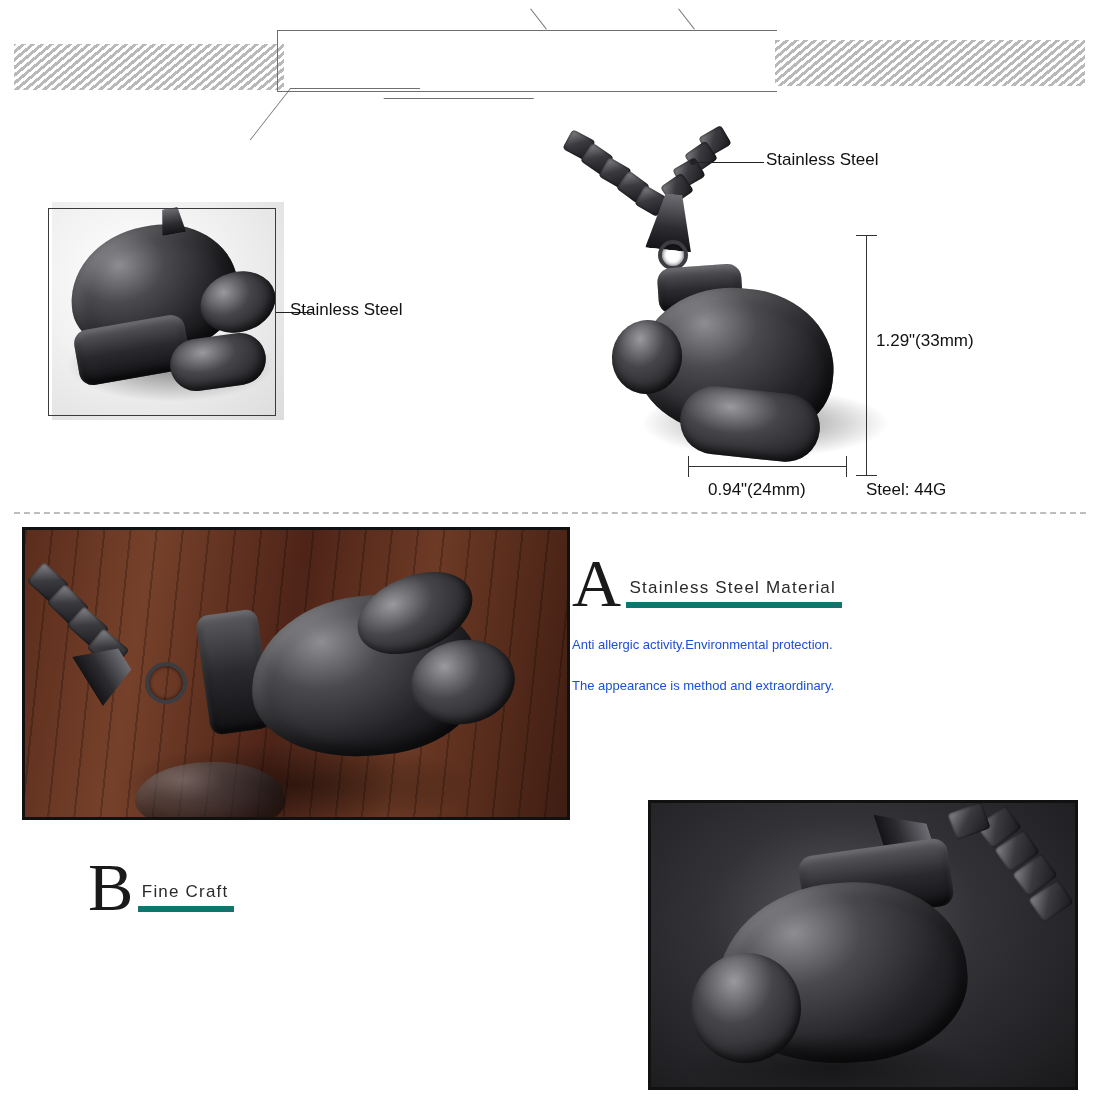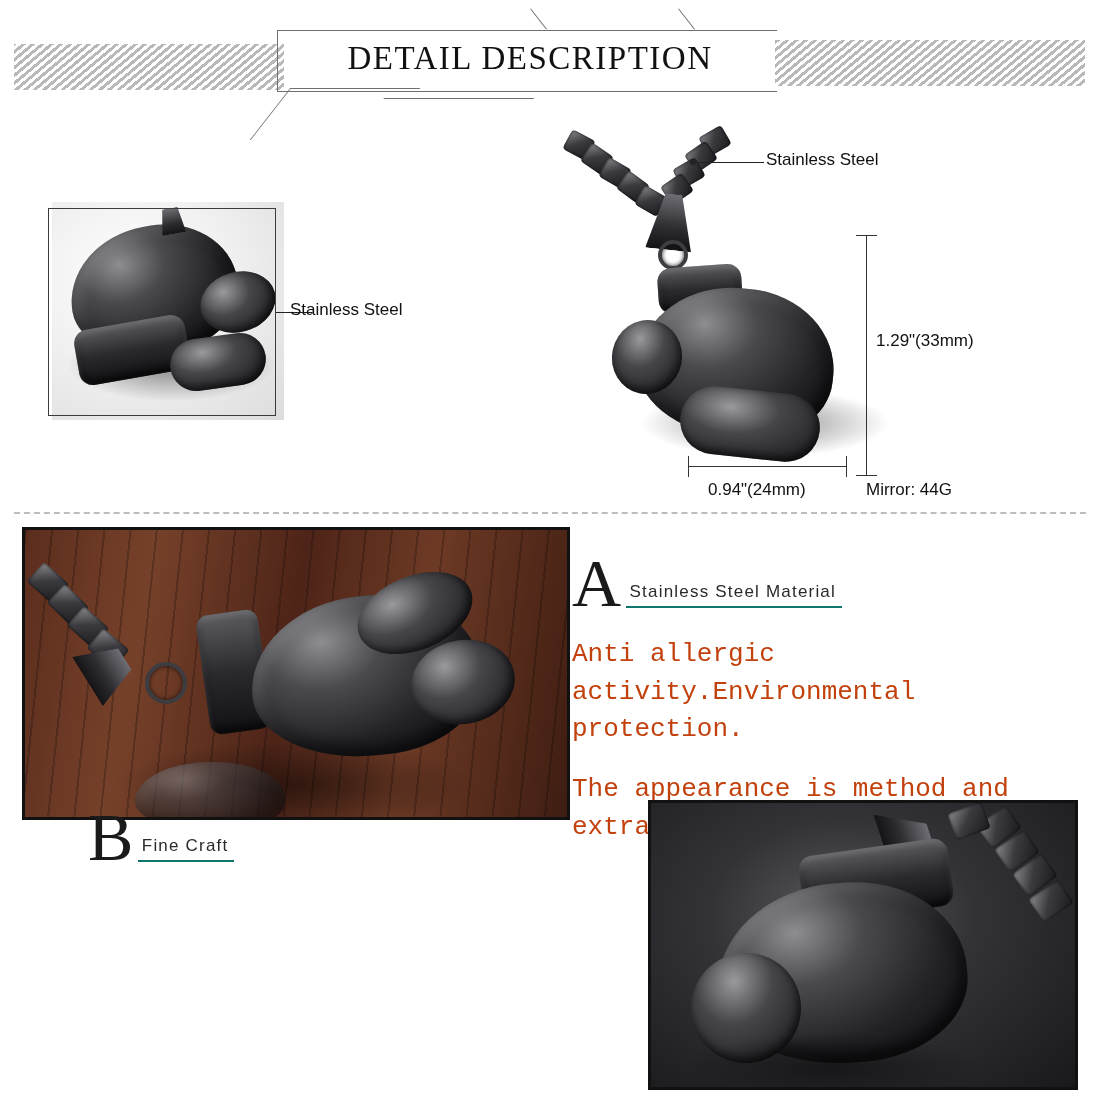--- a/index.html
+++ b/index.html
@@ -204,47 +204,46 @@
     background: #2a2a2a;
   }
 
   .block-a {
     position: absolute;
     left: 572px; top: 552px;
     width: 470px;
   }
   .block-r {
     position: absolute;
-    left: 88px; top: 806px;
+    left: 88px; top: 856px;
     width: 560px;
   }
   .drop-cap {
     font-family: "Liberation Serif", serif;
     font-size: 68px;
     line-height: 62px;
     color: #1a1a1a;
     display: inline-block;
     vertical-align: bottom;
   }
   .sub-head {
     display: inline-block;
     font-size: 17px;
     letter-spacing: 1.2px;
     color: #2a2a2a;
-    border-bottom: 2px solid #0f766e;
+    border-bottom: 6px solid #0f766e;
     padding: 0 6px 4px 4px;
     position: relative;
     top: -6px;
   }
   .body-line {
-    font-size: 26px;
-    color: #c2410c;
+    font-size: 13px;
+    color: #1d4ed8;
     margin-top: 22px;
     line-height: 1.45;
-    font-family: Liberation Mono, monospace;
   }
   .block-r .body-para { font-size: 19.5px; line-height: 1.85; color: #1f1f1f; margin-top: 16px; }
 
   
   .glove {
     position: absolute;
     border-radius: 50% 46% 44% 52% / 56% 52% 44% 44%;
     background:
       radial-gradient(ellipse at 32% 26%, #8e8e92 0%, #4a4a4e 28%, #232327 62%, #101013 100%);
     box-shadow: inset -6px -8px 18px rgba(0,0,0,.75), inset 6px 6px 14px rgba(255,255,255,.18);
@@ -300,21 +299,20 @@
 <div class="page">
 
   <div class="header">
     <div class="hdr-stripes-left"></div>
     <div class="hdr-stripes-right"></div>
     <div class="hdr-box"></div>
     <div class="hdr-diag1"></div>
     <div class="hdr-diag2"></div>
     <div class="hdr-tick" style="left:538px; top:6px; height:26px; transform:rotate(-38deg);"></div>
     <div class="hdr-tick" style="left:686px; top:6px; height:26px; transform:rotate(-38deg);"></div>
-    <div class="hdr-title">DETAIL DESCRIPTION</div>
   </div>
 
   <div class="sec1">
 
     <div class="left-photo">
       <div class="shadow-blob" style="left:14px; top:126px; width:210px; height:74px;"></div>
       <div class="glove" style="left:18px; top:24px; width:168px; height:128px; transform:rotate(-10deg);"></div>
       <div class="thumb" style="left:148px; top:70px; width:76px; height:60px; transform:rotate(-16deg);"></div>
       <div class="cuff" style="left:24px; top:120px; width:112px; height:56px; transform:rotate(-10deg);"></div>
       <div class="thumb" style="left:118px; top:134px; width:96px; height:52px; border-radius:44px; transform:rotate(-8deg);"></div>
@@ -353,21 +351,21 @@
     <div class="dim-v"></div>
     <div class="dim-v-cap-top"></div>
     <div class="dim-v-cap-bot"></div>
     <div class="dim-v-label">1.29"(33mm)</div>
 
     <div class="dim-h"></div>
     <div class="dim-h-cap-l"></div>
     <div class="dim-h-cap-r"></div>
     <div class="dim-h-label">0.94"(24mm)</div>
 
-    <div class="weight-label">Mirror: 44G</div>
+    <div class="weight-label">Steel: 44G</div>
   </div>
 
   <div class="divider"></div>
 
   <div class="photo-a">
     <div class="wood"></div>
 
     <div class="chain-link" style="left:6px; top:40px; width:34px; height:26px; transform:rotate(42deg);"></div>
     <div class="chain-link" style="left:26px; top:62px; width:34px; height:26px; transform:rotate(44deg);"></div>
     <div class="chain-link" style="left:46px; top:84px; width:34px; height:26px; transform:rotate(42deg);"></div>

